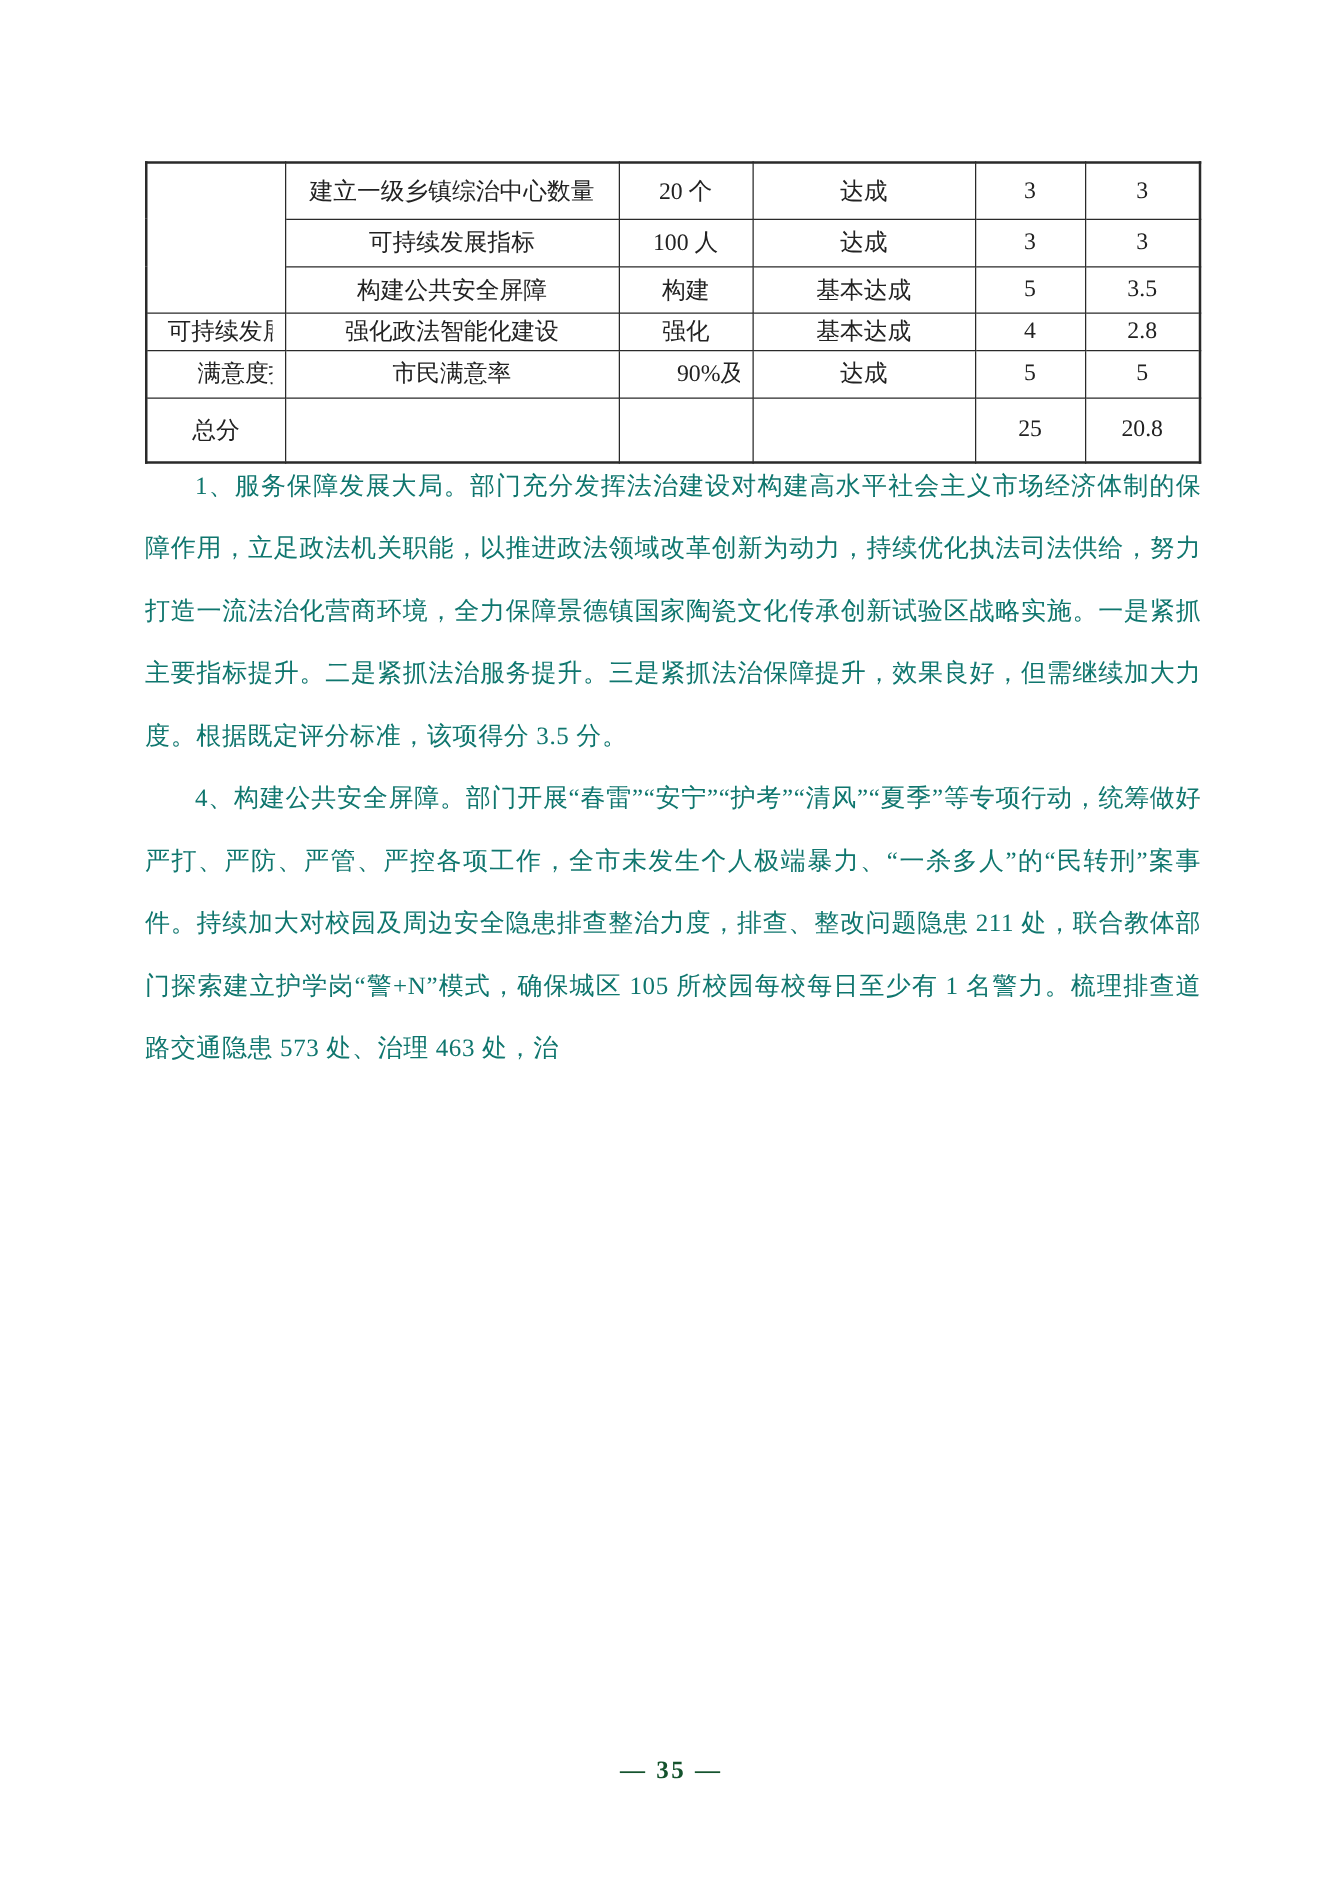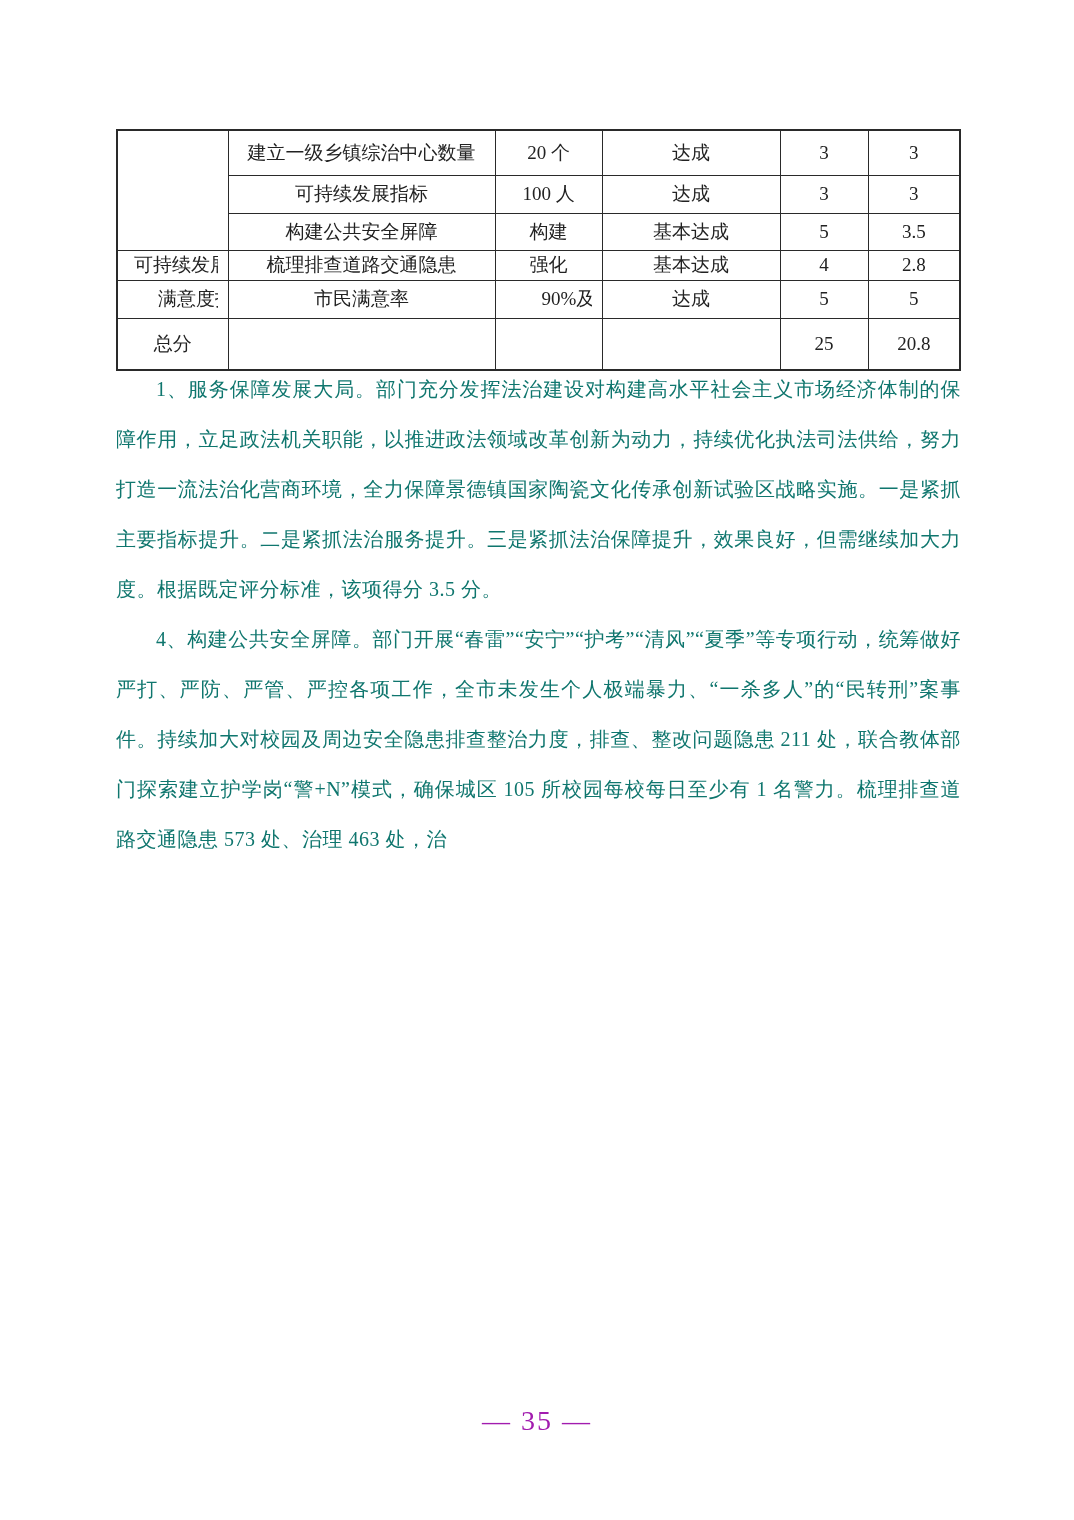--- a/index.html
+++ b/index.html
@@ -72,23 +72,24 @@
     color: #0f766e;
   }
 
   
   .page-footer {
     position: absolute;
     left: 0;
     top: 1405px;
     width: 100%;
     text-align: center;
-    font-size: 28px;
-    color: #a21caf;
+    font-size: 20px;
+    color: #14532d;
     letter-spacing: 2px;
+    font-weight: bold;
   }
 </style>
 </head>
 <body>
 
 <div class="page">
 
   <table class="perf">
     <colgroup>
       <col style="width:111px">
@@ -118,21 +119,21 @@
         <td class="c2">构建公共安全屏障</td>
         <td class="c3">构建</td>
         <td class="c4">基本达成</td>
         <td class="c5">5</td>
         <td class="c6">3.5</td>
       </tr>
       <tr class="r4">
         <td class="c1">
           <div class="clipwrap clip-cat-1">可持续发展指标</div>
         </td>
-        <td class="c2">梳理排查道路交通隐患</td>
+        <td class="c2">强化政法智能化建设</td>
         <td class="c3">强化</td>
         <td class="c4">基本达成</td>
         <td class="c5">4</td>
         <td class="c6">2.8</td>
       </tr>
       <tr class="r5">
         <td class="c1">
           <div class="clipwrap clip-cat-2">满意度指标</div>
         </td>
         <td class="c2">市民满意率</td>

